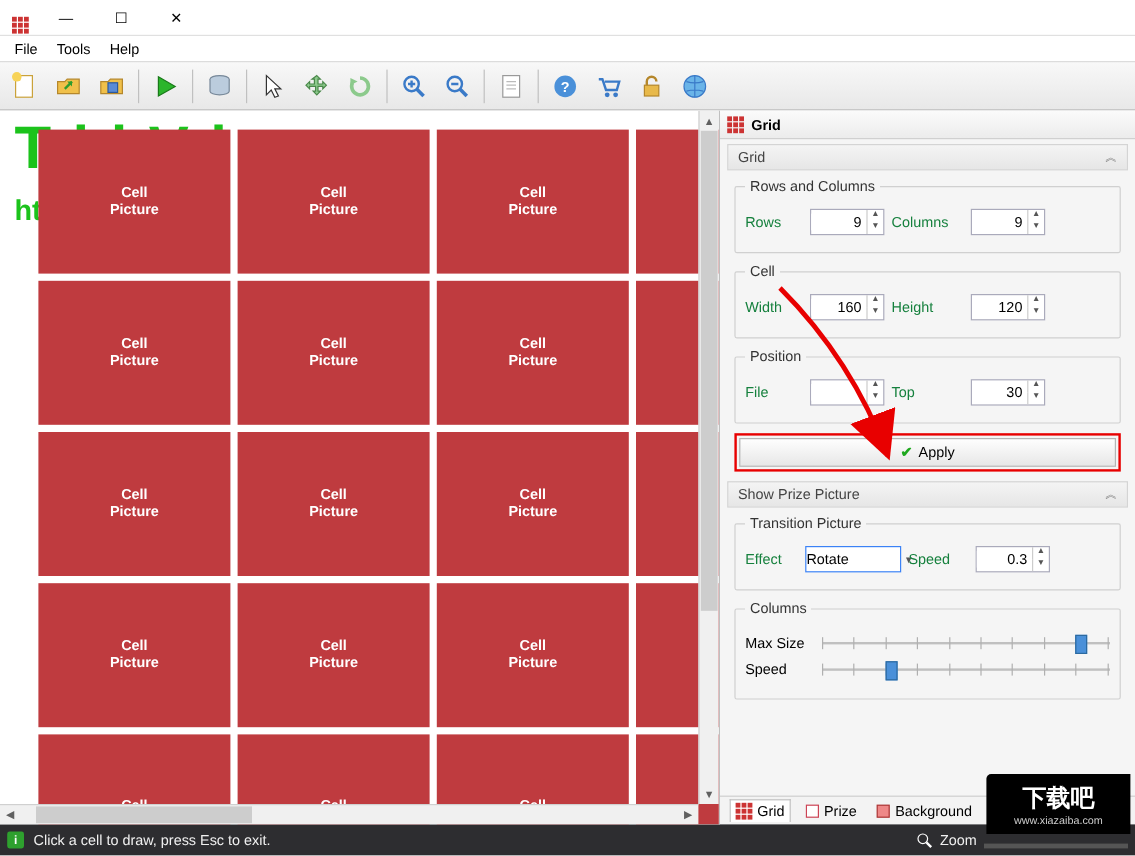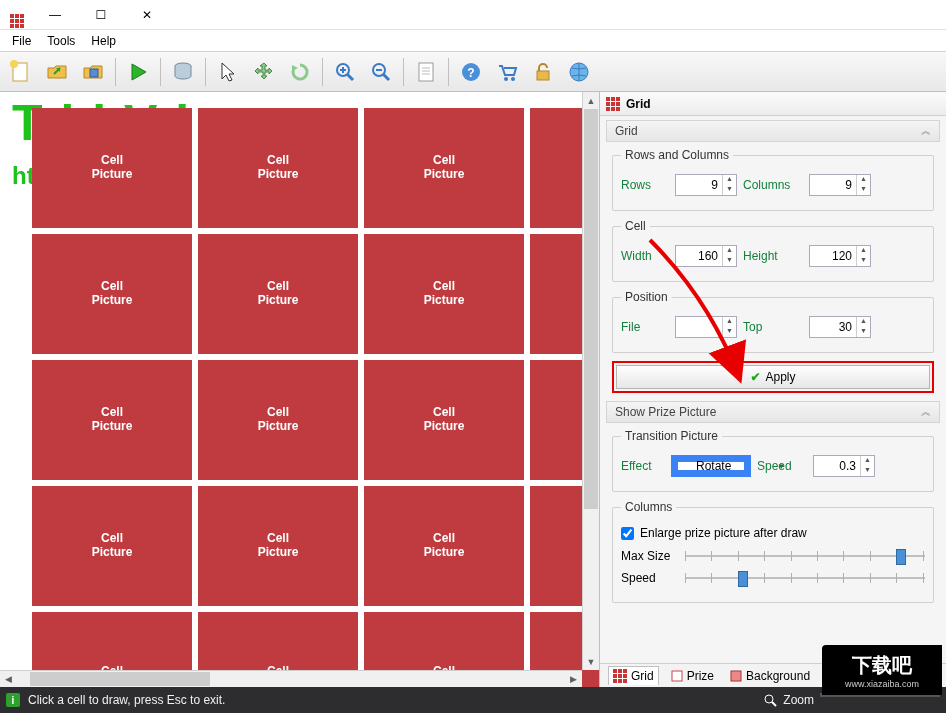--- a/index.html
+++ b/index.html
@@ -50,41 +50,41 @@
 .row label.lbl { text-align: left; color: #15803d; }
 .numfield { display: flex; align-items: center; border: 1px solid #aab; background: #fff; height: 22px; }
 .numfield input { border: none; outline: none; width: 46px; text-align: right; padding: 0 4px; font-size: 12px; }
 .numfield .spin { width: 14px; display:flex; flex-direction:column; }
 .numfield .spin span { height: 10px; font-size: 7px; line-height: 8px; text-align:center; color:#555; border-left:1px solid #ccc; }
 
 .apply-wrap { margin: 4px 12px; border: 2px solid #e80000; padding: 2px; }
 .apply-btn { width: 100%; height: 24px; background: linear-gradient(#fefefe,#e7e7e7); border: 1px solid #b5b5b5; display:flex; align-items:center; justify-content:center; gap:5px; }
 .apply-btn .tick { color: #1ea81e; font-weight: bold; }
 
-.combo { border: 7px solid #3b82f6; background: #fff; height: 22px; display:flex; align-items:center; padding: 0 18px; width: 80px; justify-content: space-between; gap: 46px; }
+.combo { border: 1px solid #3b82f6; background: #fff; height: 22px; display:flex; align-items:center; padding: 0 0; width: 80px; justify-content: space-between; gap: 46px; }
 .combo .arrow { font-size: 8px; color:#555; }
 
 .checkbox-row { display:flex; align-items:center; gap:6px; margin:4px 0 8px 0;}
 .slider-row { display:flex; align-items:center; gap:8px; margin:6px 0; }
 .slider-track { flex:1; height: 16px; position: relative; }
 .slider-track .line { position:absolute; left:0; right:0; top:7px; height:2px; background:#c0c0c0; }
 .slider-track .tick { position:absolute; top:3px; width:1px; height:10px; background:#b0b0b0; }
 .slider-track .knob { position:absolute; top:1px; width:10px; height:16px; background:#4a90d9; border:1px solid #2c6aa0; }
 
 .red-arrow { position:absolute; pointer-events:none; z-index:50; }
 
 
 .right-tabs { height: 24px; display: flex; align-items: center; gap: 8px; padding: 0 8px; border-top: 1px solid #cfcfcf; background:#f3f3f3; }
 .right-tabs .tab { display:flex; align-items:center; gap:4px; padding:2px 4px; }
 .right-tabs .tab.active { background:#fff; border:1px solid #c0c0c0; border-bottom:none; }
 
 
 .statusbar { height: 26px; background: #2d2d30; color: #f0f0f0; display: flex; align-items: center; padding: 0 6px; }
 .statusbar .info-icon { width:14px; height:14px; background:#2ea02e; border-radius:2px; display:flex; align-items:center; justify-content:center; color:#fff; font-size:10px; font-weight:bold; margin-right:8px;}
-.statusbar .zoom { margin-left:auto; display:flex; align-items:flex-start; gap:6px; }
+.statusbar .zoom { margin-left:auto; display:flex; align-items:flex-end; gap:6px; }
 
 .watermark { position:absolute; right:4px; bottom:18px; width:120px; height:50px; background:#000; color:#fff; display:flex; flex-direction:column; align-items:center; justify-content:center; font-weight:bold; border-radius:4px 0 0 0; font-size:16px; z-index:60;}
 .watermark .sub { font-size:9px; color:#ccc; font-weight:normal;}
 
 .grid-glyph { display:inline-grid; grid-template-columns:repeat(3,4px); grid-template-rows:repeat(3,4px); gap:1px;}
 .grid-glyph span{background:#c33;}
 </style>
 </head>
 <body>
 
@@ -424,24 +424,20 @@
             <div class="spin">
               <span>▲</span>
               <span>▼</span>
             </div>
           </div>
       </div>
     </fieldset>
 
     <fieldset class="group">
       <legend>Columns</legend>
-      <div class="checkbox-row">
-        <input type="checkbox" checked="" style="">
-        <span>Enlarge prize picture after draw</span>
-      </div>
       <div class="slider-row">
         <label class="lbl" style="width:56px">Max Size</label>
         <div class="slider-track">
           <div class="line"></div>
           <div class="tick" style="left:0%"></div>
             <div class="tick" style="left:11%"></div>
             <div class="tick" style="left:22%"></div>
             <div class="tick" style="left:33%"></div>
             <div class="tick" style="left:44%"></div>
             <div class="tick" style="left:55%"></div>

